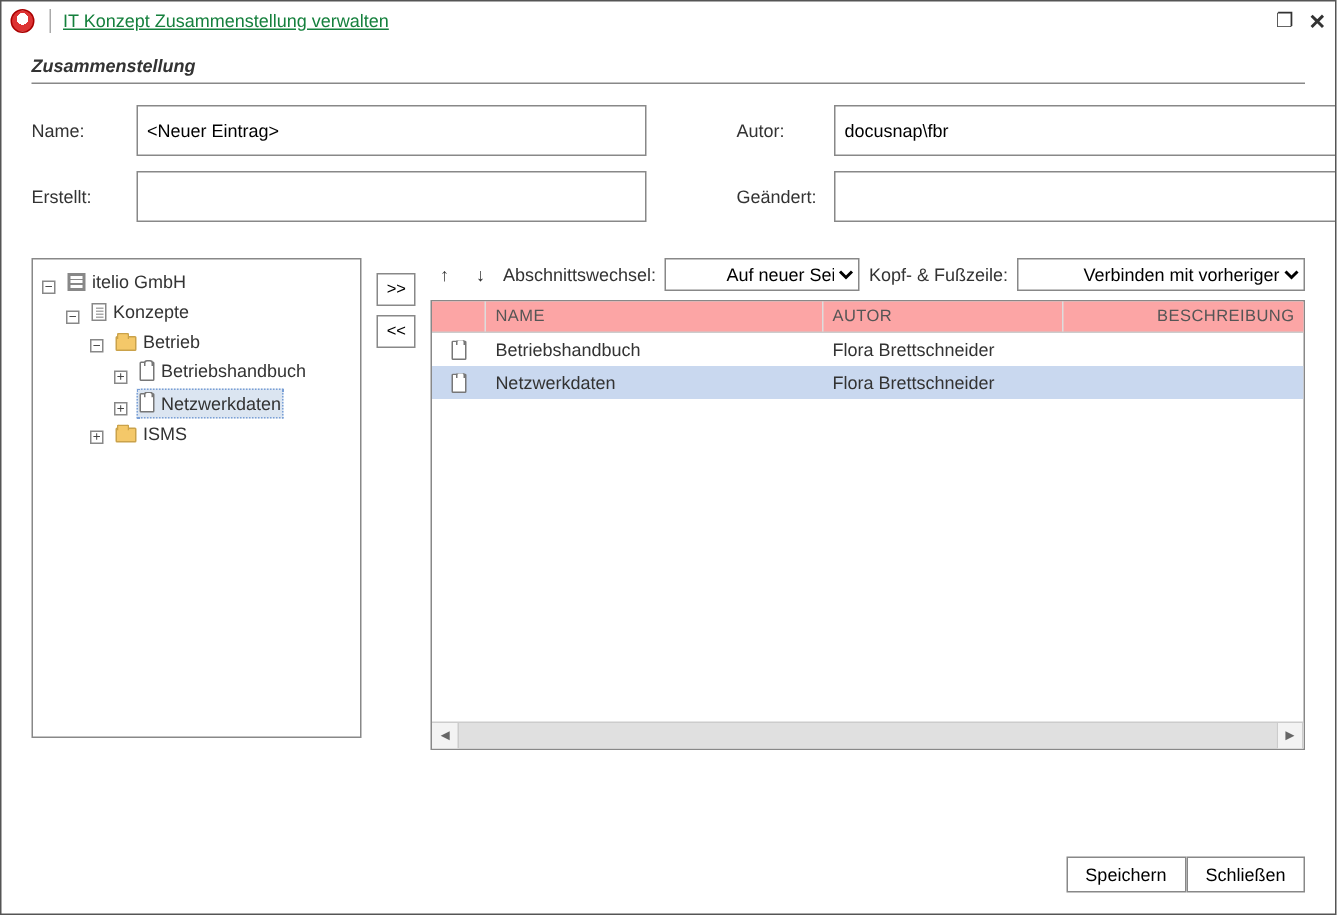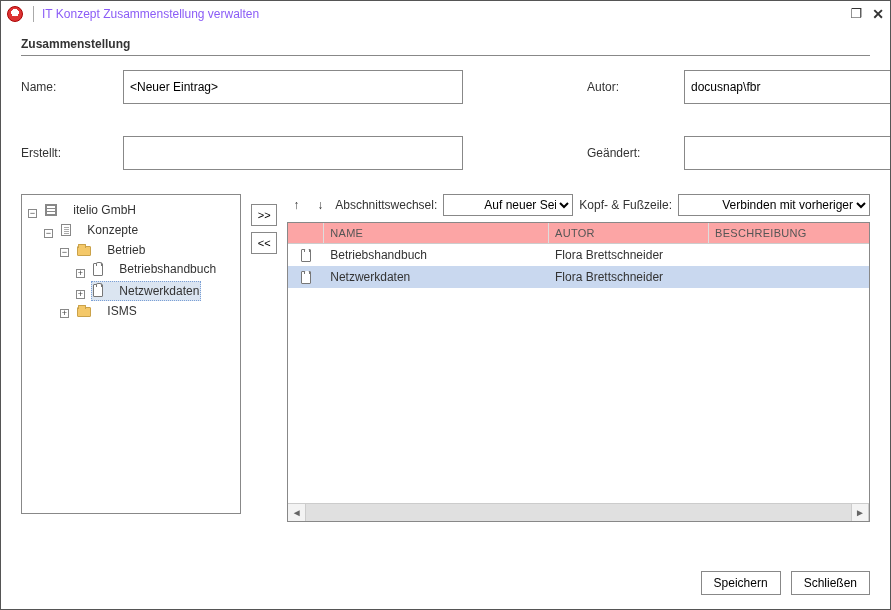--- a/index.html
+++ b/index.html
@@ -3,40 +3,40 @@
 <meta charset="utf-8">
 <style>
   * { box-sizing: border-box; font-family: "Segoe UI", Tahoma, sans-serif; font-size: 12px; }
   html, body { margin: 0; padding: 0; }
   body { width: 891px; height: 610px; border: 1px solid #555; background: #fff; color: #333; overflow: hidden; position: relative; }
 
   
   .titlebar { height: 26px; display: flex; align-items: center; padding: 0 6px; }
   .titlebar .app-icon { width: 16px; height: 16px; border-radius: 50%; border: 1px solid #a00; background: radial-gradient(circle at 50% 40%, #fff 0 35%, #d33 36% 100%); margin-right: 6px; }
   .titlebar .divider { width: 1px; height: 16px; background: #aaa; margin: 0 8px 0 4px; }
-  .titlebar .title { flex: 1; color: #8b5cf6; }
+  .titlebar .title { flex: 1; color: #15803d; text-decoration: underline; }
   .titlebar .winbtns { display: flex; gap: 10px; }
   .titlebar .winbtns span { cursor: pointer; font-family: Arial, sans-serif; }
 
   .content { padding: 10px 20px 0 20px; }
 
-  .section-header { font-weight: bold; color: #333; padding-bottom: 4px; border-bottom: 1px solid #888; margin-bottom: 14px; }
-
-  .form-grid { display: grid; grid-template-columns: 70px 340px 60px 65px 340px; column-gap: 0; row-gap: 10px; align-items: center; margin-bottom: 24px; gap: 32px; }
+  .section-header { font-weight: bold; color: #333; padding-bottom: 4px; border-bottom: 1px solid #888; margin-bottom: 14px; font-style: italic; }
+
+  .form-grid { display: grid; grid-template-columns: 70px 340px 60px 65px 340px; column-gap: 0; row-gap: 10px; align-items: center; margin-bottom: 24px; }
   .form-grid label { color: #333; }
   .form-grid .spacer { }
   .form-grid input[type=text] { width: 100%; height: 34px; border: 1px solid #888; padding: 2px 6px; background: #fff; }
 
   .body-row { display: flex; gap: 10px; align-items: flex-start; }
 
   .tree-panel { width: 260px; height: 320px; border: 1px solid #888; padding: 6px 4px; overflow: auto; }
   .tree ul { list-style: none; margin: 0; padding-left: 16px; }
   .tree > ul { padding-left: 2px; }
   .tree li { white-space: nowrap; line-height: 18px; }
-  .tree .node { display: inline-flex; align-items: center; gap: 16px; padding: 0 2px; cursor: default; }
+  .tree .node { display: inline-flex; align-items: center; gap: 4px; padding: 0 2px; cursor: default; }
   .tree .node.sel { background: #dbe5f1; border: 1px dotted #7a9fd6; padding: 0 1px; }
   .toggle { display: inline-block; width: 9px; height: 9px; border: 1px solid #888; text-align: center; line-height: 7px; font-size: 9px; margin-right: 3px; color: #444; cursor: pointer; }
 
   .ic { display: inline-block; width: 14px; height: 12px; vertical-align: middle; }
   .ic-building { width: 12px; height: 12px; background: linear-gradient(#888,#888); position: relative; }
   .ic-building::before { content:""; position:absolute; left:2px; top:2px; width:8px; height:8px; background: repeating-linear-gradient(#fff 0 2px, #888 2px 3px); }
   .ic-doc { width: 10px; height: 12px; border: 1px solid #888; background: #fff; position: relative; }
   .ic-doc::before { content:""; position:absolute; left:2px; top:2px; width:5px; height:1px; background:#aaa; box-shadow: 0 2px 0 #aaa, 0 4px 0 #aaa, 0 6px 0 #aaa; }
   .ic-folder { width: 14px; height: 10px; background: #f4c869; border: 1px solid #caa24a; border-radius: 1px; position: relative; top:1px; }
   .ic-folder::before { content:""; position:absolute; left:0; top:-3px; width:6px; height:3px; background:#f4c869; border:1px solid #caa24a; border-bottom:none; border-radius:1px 1px 0 0; }
@@ -51,33 +51,33 @@
   .toolbar-row { display: flex; align-items: center; gap: 6px; margin-bottom: 6px; flex-wrap: nowrap; }
   .arrow-btn { width: 18px; height: 18px; display: inline-flex; align-items: center; justify-content: center; cursor: pointer; color:#333; }
   .toolbar-row label { white-space: nowrap; }
   .toolbar-row select { height: 22px; border: 1px solid #888; background: #fff; }
   #sel-section { width: 130px; padding-left: 36px; }
   #sel-header { width: 192px; text-align: right; }
 
   .table-wrap { border: 1px solid #888; height: 300px; display: flex; flex-direction: column; min-width: 0; }
   .grid-head { display: grid; grid-template-columns: 36px 1fr 160px 160px; border-bottom: 1px solid #ccc; background: #fca5a5; }
   .grid-head > div { padding: 4px 6px; border-right: 1px solid #ddd; color: #555; font-size: 11px; letter-spacing: .3px; }
-  .grid-head > div:last-child { border-right: none; }
+  .grid-head > div:last-child { border-right: none; text-align: right; }
   .grid-head > div:first-child { border-right: 1px solid #ddd; }
   .grid-body { flex: 1; overflow: hidden; }
   .grid-row { display: grid; grid-template-columns: 36px 1fr 160px 160px; align-items: center; height: 22px; }
   .grid-row > div { padding: 0 6px; white-space: nowrap; overflow: hidden; text-overflow: ellipsis; }
   .grid-row .iconcell { display:flex; align-items:center; justify-content:center; }
   .grid-row.sel { background: #c9d8ef; }
   .hscroll { height: 18px; border-top: 1px solid #ccc; display:flex; align-items:stretch; }
   .hscroll .cap { width:18px; border-left:1px solid #ccc; border-right:1px solid #ccc; display:flex; align-items:center; justify-content:center; color:#666; background:#f3f3f3; font-size:10px; }
   .hscroll .cap:first-child { border-left:none; }
   .hscroll .track { flex:1; background:#e0e0e0; }
 
-  .footer { position: absolute; right: 20px; bottom: 14px; display: flex; gap: 10px; }
+  .footer { position: absolute; right: 20px; bottom: 14px; display: flex; }
   .footer button { min-width: 76px; height: 24px; border: 1px solid #888; background: #fff; cursor: pointer; padding: 0 12px; }
 </style>
 </head>
 <body>
 
 <div class="titlebar">
   <span class="app-icon"></span>
   <span class="divider"></span>
   <span class="title">IT Konzept Zusammenstellung verwalten</span>
   <div class="winbtns">

